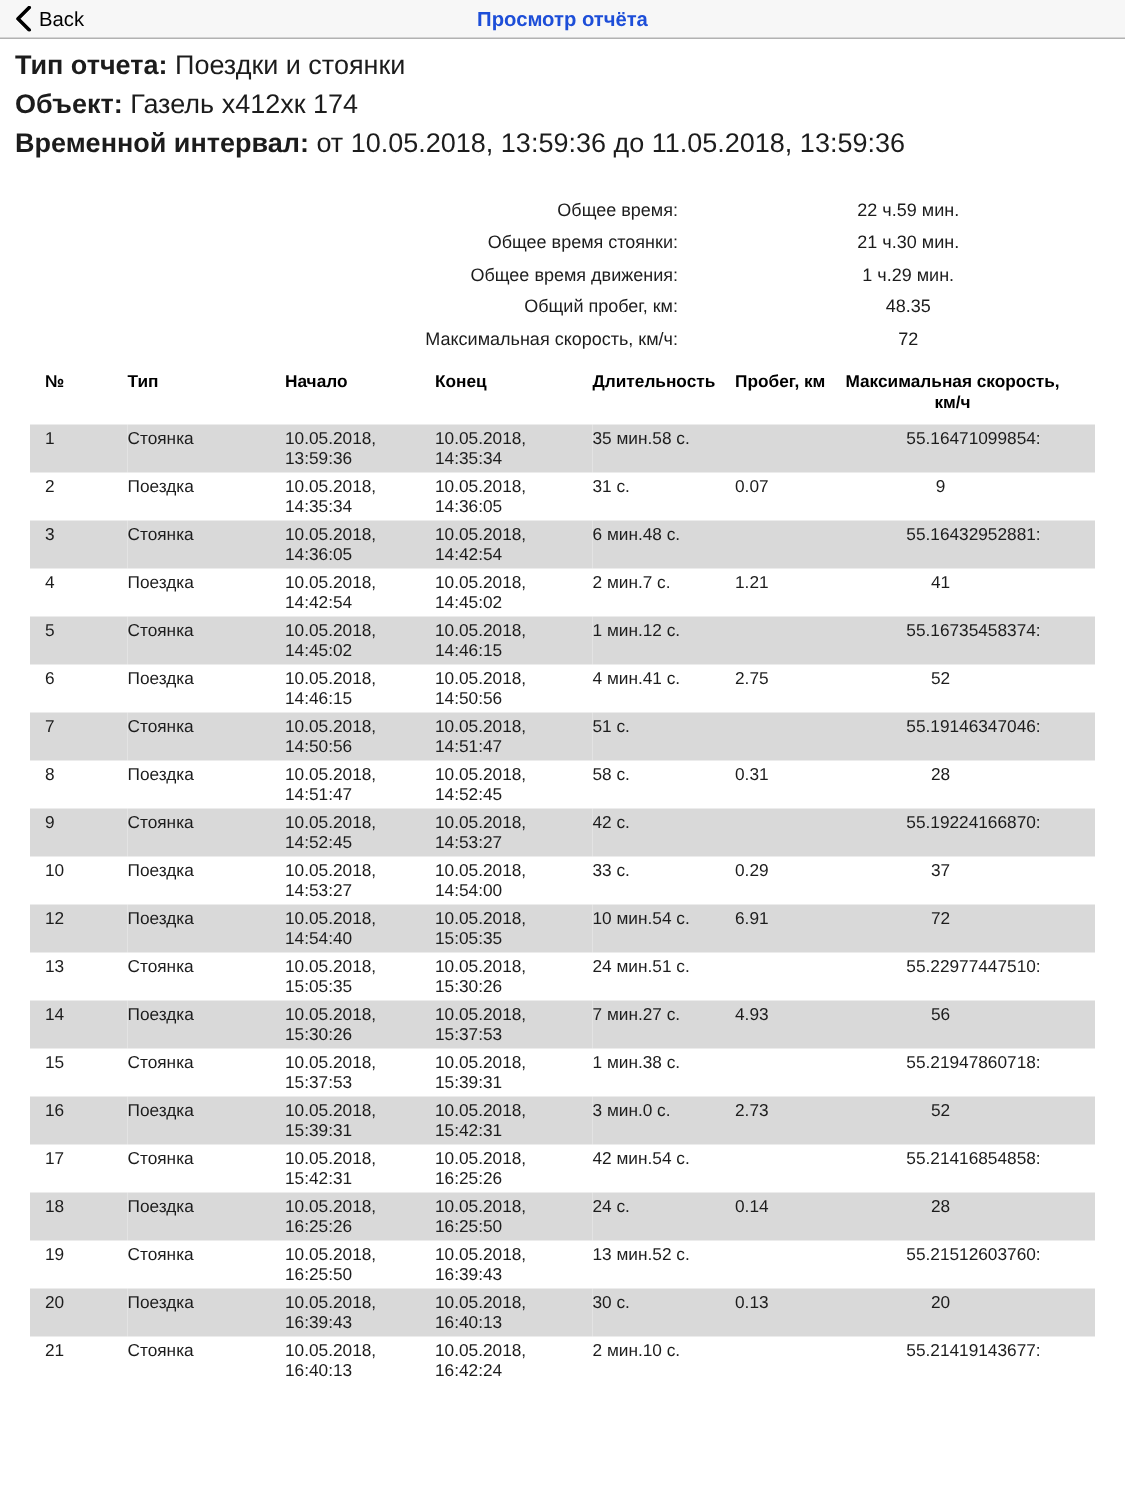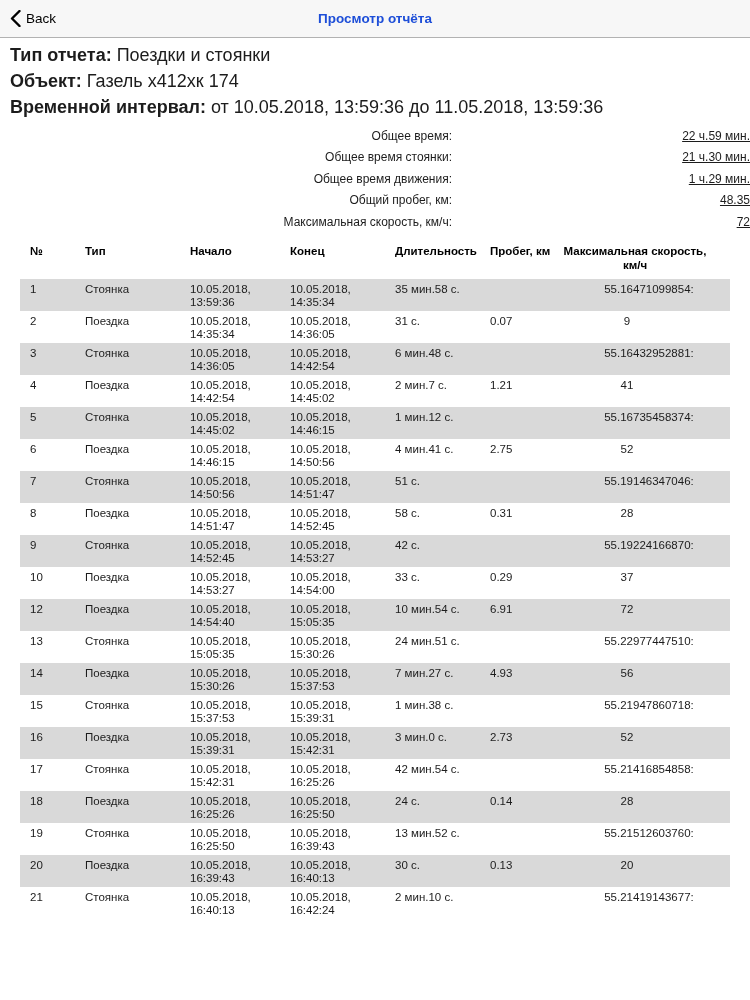--- a/index.html
+++ b/index.html
@@ -5,37 +5,37 @@
   :root{
     --navbar-bg:#f7f7f7;
     --navbar-border:#b2b2b2;
     --row-gray:#d9d9d9;
     --text:#1c1c1c;
   }
   *{box-sizing:border-box;margin:0;padding:0;}
   html,body{width:750px;height:1000px;overflow:hidden;background:#ffffff;
     font-family:"Liberation Sans","DejaVu Sans",sans-serif;color:var(--text);}
   
-  .navbar{position:relative;height:38px;background:var(--navbar-bg);
+  .navbar{position:relative;height:26px;background:var(--navbar-bg);
     border-bottom:1px solid var(--navbar-border);display:flex;align-items:center;}
   .back-btn{display:flex;align-items:center;gap:5px;padding-left:10px;
     font-size:13.5px;color:#000;cursor:pointer;}
   .back-btn svg{display:block;}
   .nav-title{position:absolute;left:0;right:0;text-align:center;
     font-size:13.5px;font-weight:bold;color:#1d4ed8;pointer-events:none;}
   
   .info{padding:9px 10px 0 10px;}
   .info p{font-size:18px;line-height:17px;margin-bottom:9px;}
   .info .lbl{font-weight:bold;}
   
-  .summary{margin-top:10px;}
+  .summary{margin-top:26px;}
   .summary .srow{display:grid;grid-template-columns:452px 1fr;column-gap:9px;
     font-size:12px;line-height:21.4px;}
   .summary .slabel{text-align:right;}
-  .summary .svalue{text-align:right;text-decoration:underline;}
+  .summary .svalue{text-align:center;}
   
   table{border-collapse:collapse;table-layout:fixed;
     width:710px;margin:6px 20px 0 20px;}
   th{font-size:11.5px;font-weight:bold;text-align:left;vertical-align:top;
     line-height:13.5px;padding:6px 0 7px 0;color:#000;}
   td{font-size:11.5px;line-height:13px;vertical-align:top;
     padding:4px 0 2px 0;color:var(--text);}
   col.c-num{width:65px;} col.c-type{width:105px;} col.c-start{width:100px;}
   col.c-end{width:105px;} col.c-dur{width:95px;} col.c-mil{width:70px;}
   col.c-spd{width:170px;}

